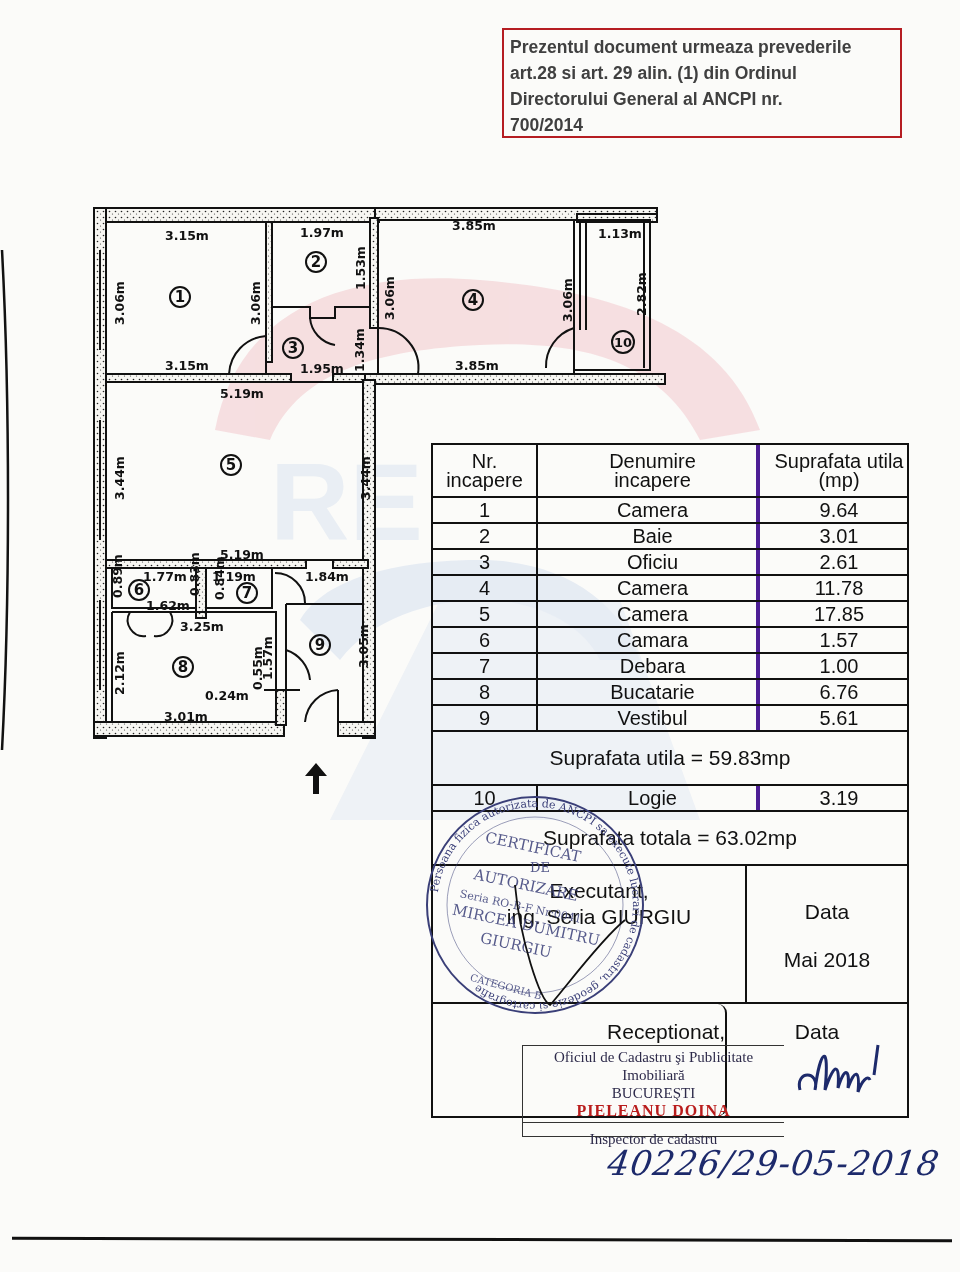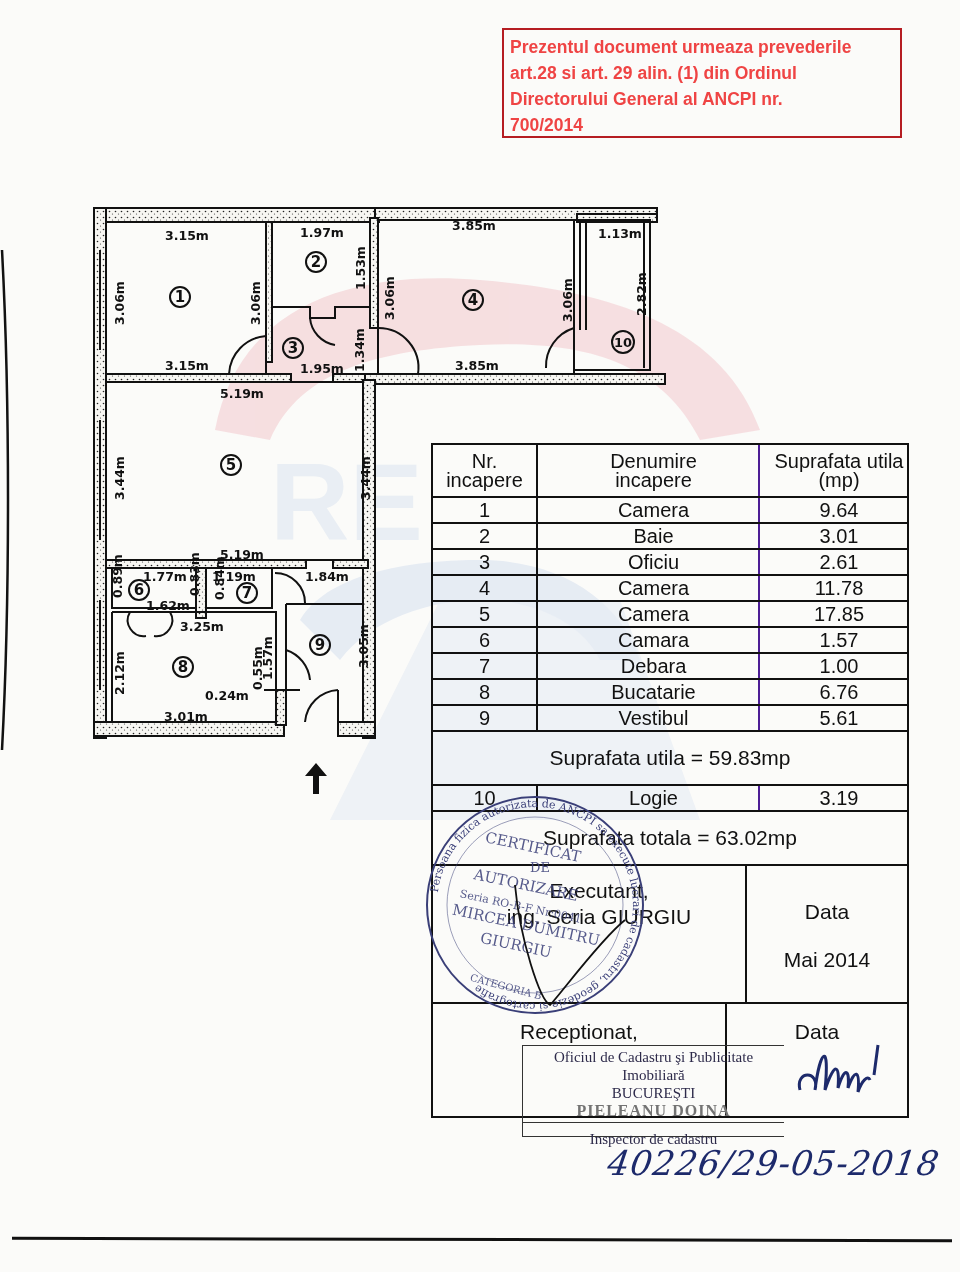--- a/index.html
+++ b/index.html
@@ -1,44 +1,44 @@
 <!DOCTYPE html>
 <html><head>
 <meta charset="utf-8">
 <style>
   html,body{margin:0;padding:0;}
   body{width:960px;height:1272px;position:relative;overflow:hidden;background:#fbfbf9;font-family:"Liberation Sans",sans-serif;color:#111;}
   .abs{position:absolute;}
   
-  .notice{left:502px;top:28px;width:400px;height:110px;border:2px solid #b51d22;box-sizing:border-box;padding:4px 6px;color:#ef4444;font-weight:bold;font-size:17.5px;line-height:26px;text-align:justify;}
+  .notice{left:502px;top:28px;width:400px;height:110px;border:2px solid #b51d22;box-sizing:border-box;padding:4px 6px;color:#404040;font-weight:bold;font-size:17.5px;line-height:26px;text-align:justify;}
   .notice span{display:block;}
   .notice .last{text-align:left;}
   
   .plan{left:0;top:0;width:960px;height:820px;}
   .dim{font-family:"DejaVu Sans",sans-serif;font-weight:bold;font-size:12.5px;fill:#111;}
   .rnum{font-family:"DejaVu Sans",sans-serif;font-weight:bold;font-size:15px;fill:#111;text-anchor:middle;dominant-baseline:central;}
   
   .tbl{left:431px;top:443px;width:478px;border:2px solid #111;box-sizing:border-box;font-size:20px;background:transparent;}
   .row{display:flex;border-bottom:2px solid #111;height:24px;align-items:center;gap:11px;}
   .row > div{text-align:center;height:100%;display:flex;align-items:center;justify-content:center;box-sizing:border-box;}
   .c1{width:105px;border-right:2px solid #111;}
-  .c2{width:211px;border-right:2px solid #4c1d95;}
+  .c2{width:211px;border-right:4px solid #4c1d95;}
   .c3{flex:1;}
   .hdr{height:51px;line-height:19px;}
   .hdr > div{flex-direction:column;}
   .full{height:52px;justify-content:center;font-size:21px;}
   .sig{display:flex;border-bottom:2px solid #111;height:136px;padding-left:20px;}
   .sig .l{width:292px;border-right:2px solid #111;text-align:center;font-size:21px;padding-top:12px;line-height:26px;}
   .sig .r{flex:1;text-align:center;font-size:21px;padding-top:22px;line-height:48px;}
   .recv{display:flex;height:112px;}
-  .recv .l{width:292px;border-right:2px solid #111;text-align:center;font-size:21px;padding-top:16px;}
+  .recv .l{width:292px;border-right:2px solid #111;text-align:right;font-size:21px;padding-top:16px;border-radius:9px;}
   .recv .r{flex:1;text-align:center;font-size:21px;padding-top:16px;}
   
   .ocpi{left:522px;top:1045px;width:262px;height:92px;border:1.5px solid #333;border-right:none;box-sizing:border-box;font-family:"Liberation Serif",serif;color:#2d2a4a;text-align:center;font-size:15px;line-height:18px;padding-top:2px;background:rgba(255,255,255,0.0);}
-  .ocpi .name{font-weight:bold;font-size:16px;letter-spacing:1px;color:#737373;}
+  .ocpi .name{font-weight:bold;font-size:16px;letter-spacing:1px;color:#b91c1c;}
   .ocpi .role{margin-top:2px;border-top:1.5px solid #333;padding-top:7px;}
   .handwrite{left:608px;top:1143px;font-family:"DejaVu Serif",serif;font-style:italic;font-size:34px;color:#1d2a6b;letter-spacing:1px;transform:skewX(-8deg);}
   .round-stamp{left:420px;top:790px;width:230px;height:230px;}
   .bottom-line{left:12px;top:1238px;width:940px;height:3px;background:#111;transform:rotate(0.15deg);}
   .left-curve{left:0;top:250px;width:14px;height:500px;}
 </style>
 </head>
 <body>
 
 <svg class="abs plan" viewBox="0 0 960 820" width="960" height="820">
@@ -274,21 +274,21 @@
 
   <div class="row full">Suprafata totala = 63.02mp</div>
 
   <div class="sig">
     <div class="l">
       <div>Executant,</div>
       <div>ing. Seria  GIURGIU</div>
     </div>
     <div class="r">
       <div>Data</div>
-      <div>Mai 2014</div>
+      <div>Mai 2018</div>
     </div>
   </div>
 
   <div class="recv">
     <div class="l">Receptionat,</div>
     <div class="r">Data</div>
   </div>
 </div>
 
 <svg class="abs round-stamp" viewBox="0 0 230 230" width="230" height="230">

